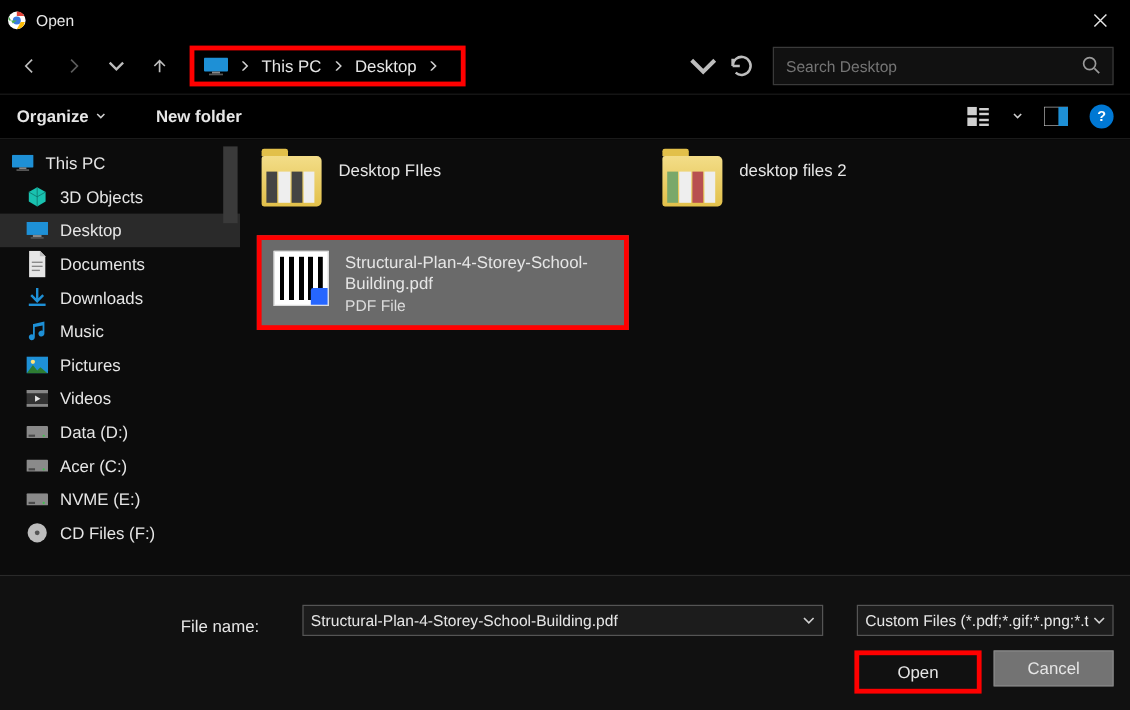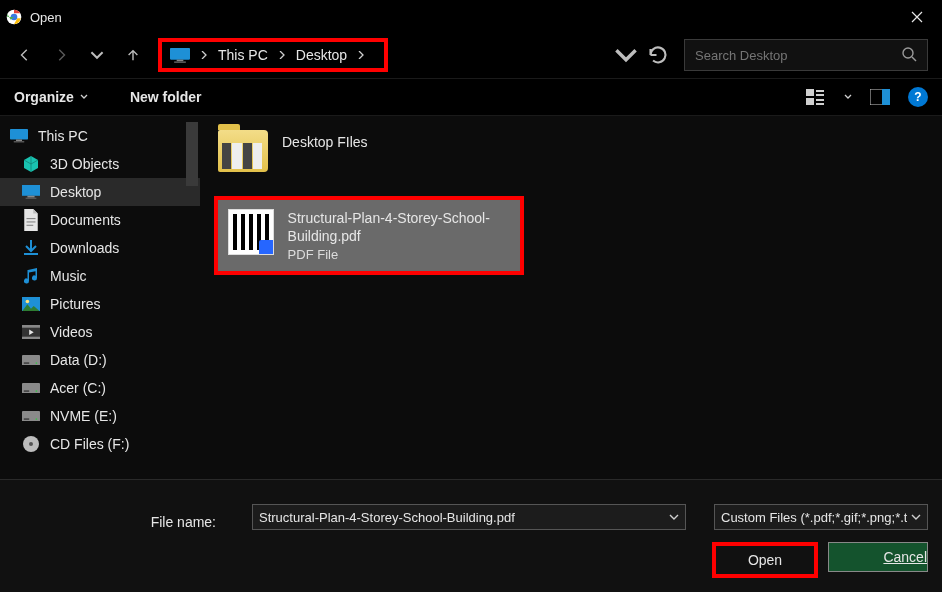--- a/index.html
+++ b/index.html
@@ -46,21 +46,21 @@
     height: 34px;
     min-width: 230px;
   }
   .crumb-mon { width:20px; height:14px; }
   .chevron { width:8px; height:8px; }
   .crumb-text { font-size:14px; }
   .addr-spacer { flex:1; }
   .refresh-drop { display:flex; align-items:center; gap:8px; margin-right:8px;}
   .refresh-drop .btn { width:24px; height:24px; display:flex; align-items:center; justify-content:center; cursor:pointer;}
   .search-box {
-    width: 244px; height:32px;
+    width: 284px; height:32px;
     background:#111;
     border:1px solid #3a3a3a;
     display:flex; align-items:center; justify-content:space-between;
     padding: 0 10px;
   }
   .search-box input {
     background:transparent; border:none; outline:none; color:#9a9a9a; width: 190px; font-size:13px;
   }
   .search-box .mag svg { width:16px; height:16px; }
 
@@ -163,22 +163,22 @@
   }
   .fn-input input { background:transparent; border:none; color:#e6e6e6; width:100%; outline:none; font-size:13px;}
   .dd-caret svg{ width:10px; height:10px; }
   .filter-box {
     width:214px; height:26px; background:#1c1c1c; border:1px solid #555;
     display:flex; align-items:center; justify-content:space-between; padding:0 6px;margin-top:12px;
   }
   .filter-box span{ font-size:13px; white-space:nowrap; overflow:hidden; text-overflow:clip; }
   .btn-row { display:flex; justify-content:flex-end; gap:10px; }
   .btn-std {
-    width:100px; height:30px; border:1px solid #888; background:#14532d;
-    display:flex; align-items:center; justify-content:flex-end; cursor:pointer; font-size:14px;text-decoration:underline;
+    width:100px; height:30px; border:1px solid #888; background:#737373;
+    display:flex; align-items:center; justify-content:center; cursor:pointer; font-size:14px;
   }
   .btn-highlight {
     width:106px; height:36px; border:4px solid #ff0000;
     display:flex; align-items:center; justify-content:center; cursor:pointer; font-size:14px;
     background:#111;
   }
 </style>
 </head>
 <body>
 
@@ -440,20 +440,31 @@
         <div class="tile-folder">
           <div class="folder-strip">
               <div class="s"></div>
               <div class="s w"></div>
               <div class="s"></div>
               <div class="s w"></div>
             </div>
         </div>
         <div class="tile-label">Desktop FIles</div>
       </div>
+      <div class="tile">
+        <div class="tile-folder">
+          <div class="folder-strip">
+              <div class="s g"></div>
+              <div class="s w"></div>
+              <div class="s r"></div>
+              <div class="s w"></div>
+            </div>
+        </div>
+        <div class="tile-label">desktop files 2</div>
+      </div>
     </div>
 
     <div class="pdf-tile">
       <div class="pdf-thumb">
         <div class="bw"></div>
           <div class="badge"></div>
       </div>
       <div class="pdf-meta">
         <div class="pdf-name">Structural-Plan-4-Storey-School-Building.pdf</div>
         <div class="pdf-type">PDF File</div>

